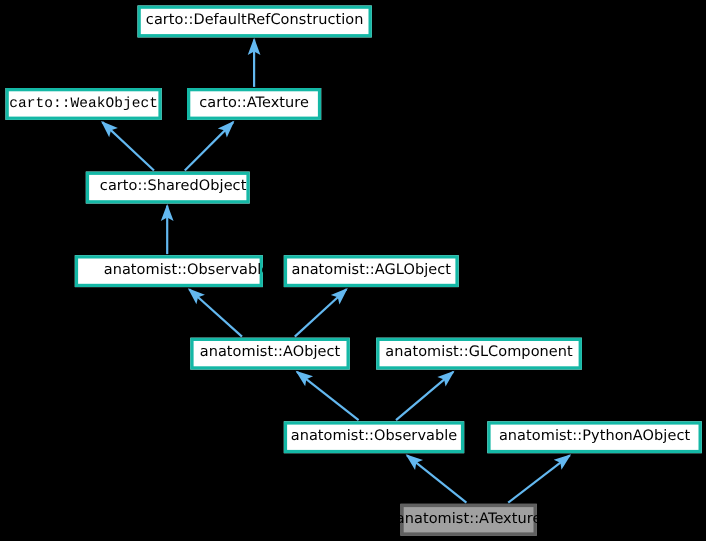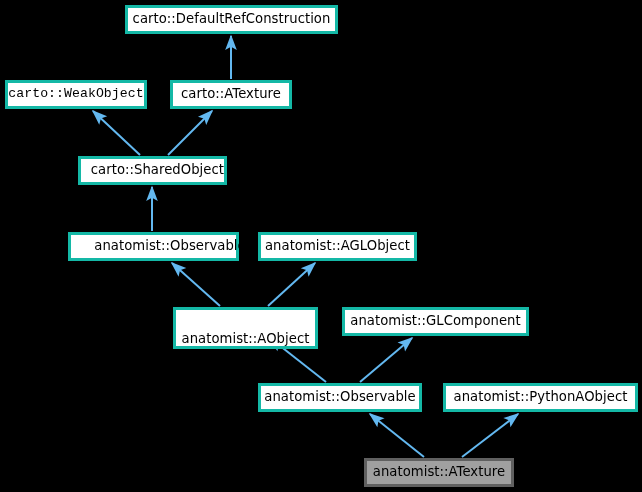--- a/index.html
+++ b/index.html
@@ -83,30 +83,30 @@
       </div>
       <div class="uml-node" style="left: 78px; top: 156px; width: 149px; height: 29px; justify-content: flex-end;">
         <span class="node-label">carto::SharedObject</span>
       </div>
       <div class="uml-node" style="left: 68px; top: 232px; width: 171px; height: 29px; padding-left: 33px;">
         <span class="node-label">anatomist::Observable</span>
       </div>
       <div class="uml-node" style="left: 258px; top: 232px; width: 159px; height: 29px;">
         <span class="node-label">anatomist::AGLObject</span>
       </div>
-      <div class="uml-node" style="left: 173px; top: 307px; width: 145px; height: 42px; align-items: flex-end;">
+      <div class="uml-node" style="left: 173px; top: 307px; width: 145px; height: 29px;">
         <span class="node-label">anatomist::AObject</span>
       </div>
       <div class="uml-node" style="left: 342px; top: 307px; width: 187px; height: 29px; text-align: right;">
         <span class="node-label">anatomist::GLComponent</span>
       </div>
       <div class="uml-node" style="left: 258px; top: 383px; width: 164px; height: 29px;">
         <span class="node-label">anatomist::Observable</span>
       </div>
       <div class="uml-node" style="left: 443px; top: 383px; width: 195px; height: 29px;">
         <span class="node-label">anatomist::PythonAObject</span>
       </div>
-      <div class="uml-node highlight" style="left: 364px; top: 458px; width: 150px; height: 29px;">
+      <div class="uml-node highlight" style="left: 364px; top: 458px; width: 124px; height: 29px;">
         <span class="node-label">anatomist::ATexture</span>
       </div>
     </div>
 
 </div>
 
 </body></html>

